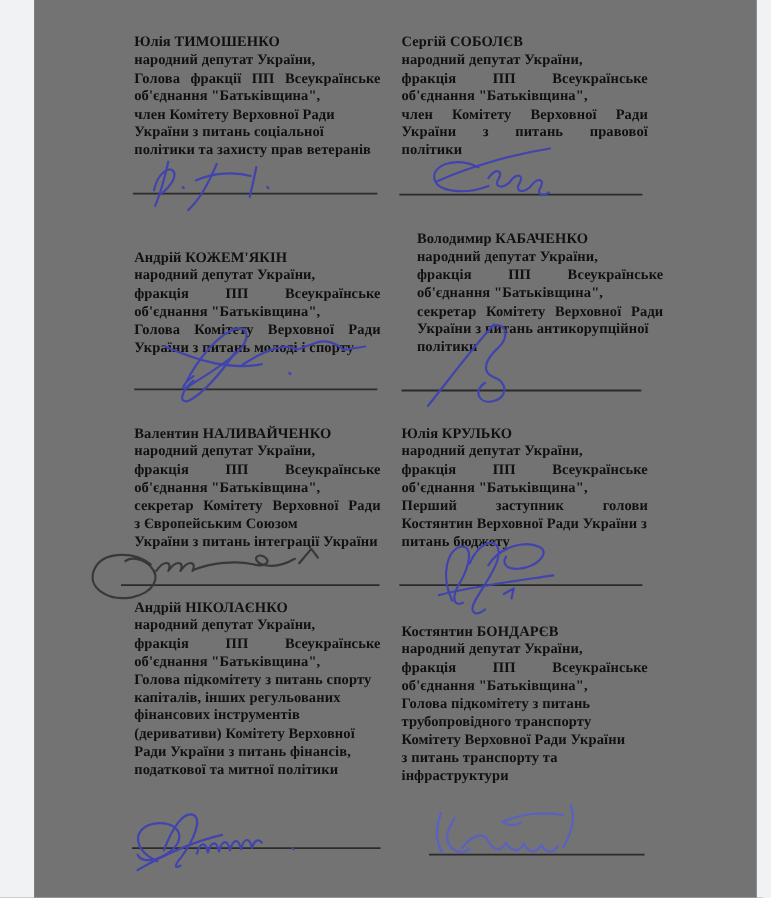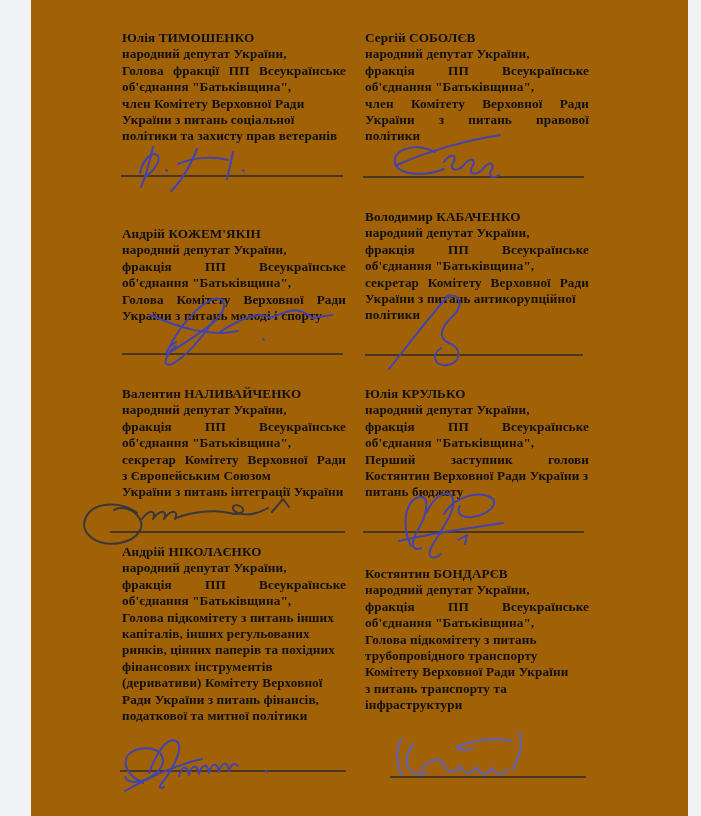--- a/index.html
+++ b/index.html
@@ -13,21 +13,21 @@
   .nm, .ln { white-space:nowrap; }
   .ln.j { white-space:normal; text-align:justify; text-align-last:justify; }
   svg.overlay { position:absolute; left:0; top:0; pointer-events:none; }
   svg.overlay path { fill:none; stroke-linecap:round; stroke-linejoin:round; }
   .sig path { stroke-width:2; }
   .rules line { stroke-width:1.6; }
 </style>
 </head>
 <body>
 
-<div class="page" style="background-color: #a16207; color: rgb(16, 16, 16);">
+<div class="page" style="background-color: #737373; color: rgb(16, 16, 16);">
 
   <div class="edge edge-left" style="background-color: rgb(241, 242, 244);"></div>
   <div class="edge edge-right" style="background-color: rgb(241, 242, 244);"></div>
 
   <section class="block" style="left:122px;top:30px;width:224px">
     <div class="nm">Юлія ТИМОШЕНКО</div>
     <div class="ln">народний депутат України,</div>
     <div class="ln j">Голова фракції ПП Всеукраїнське</div>
     <div class="ln">об'єднання "Батьківщина",</div>
     <div class="ln">член Комітету Верховної Ради</div>
@@ -47,21 +47,21 @@
 
   <section class="block" style="left:122px;top:226px;width:224px">
     <div class="nm">Андрій КОЖЕМ'ЯКІН</div>
     <div class="ln">народний депутат України,</div>
     <div class="ln j">фракція ПП Всеукраїнське</div>
     <div class="ln">об'єднання "Батьківщина",</div>
     <div class="ln j">Голова Комітету Верховної Ради</div>
     <div class="ln">України з питань молоді і спорту</div>
   </section>
 
-  <section class="block" style="left:365px;top:209px;width:224px">
+  <section class="block" style="left:379px;top:209px;width:224px">
     <div class="nm">Володимир КАБАЧЕНКО</div>
     <div class="ln">народний депутат України,</div>
     <div class="ln j">фракція ПП Всеукраїнське</div>
     <div class="ln">об'єднання "Батьківщина",</div>
     <div class="ln j">секретар Комітету Верховної Ради</div>
     <div class="ln">України з питань антикорупційної</div>
     <div class="ln">політики</div>
   </section>
 
   <section class="block" style="left:122px;top:386px;width:224px">
@@ -82,23 +82,22 @@
     <div class="ln j">Перший заступник голови</div>
     <div class="ln">Костянтин Верховної Ради України з</div>
     <div class="ln">питань бюджету</div>
   </section>
 
   <section class="block" style="left:122px;top:544px;width:224px">
     <div class="nm">Андрій НІКОЛАЄНКО</div>
     <div class="ln">народний депутат України,</div>
     <div class="ln j">фракція ПП Всеукраїнське</div>
     <div class="ln">об'єднання "Батьківщина",</div>
-    <div class="ln">Голова підкомітету з питань інших</div>
+    <div class="ln">Голова підкомітету з питань спорту</div>
     <div class="ln">капіталів, інших регульованих</div>
-    <div class="ln">ринків, цінних паперів та похідних</div>
     <div class="ln">фінансових інструментів</div>
     <div class="ln">(деривативи) Комітету Верховної</div>
     <div class="ln">Ради України з питань фінансів,</div>
     <div class="ln">податкової та митної політики</div>
   </section>
 
   <section class="block" style="left:365px;top:566px;width:224px">
     <div class="nm">Костянтин БОНДАРЄВ</div>
     <div class="ln">народний депутат України,</div>
     <div class="ln j">фракція ПП Всеукраїнське</div>

